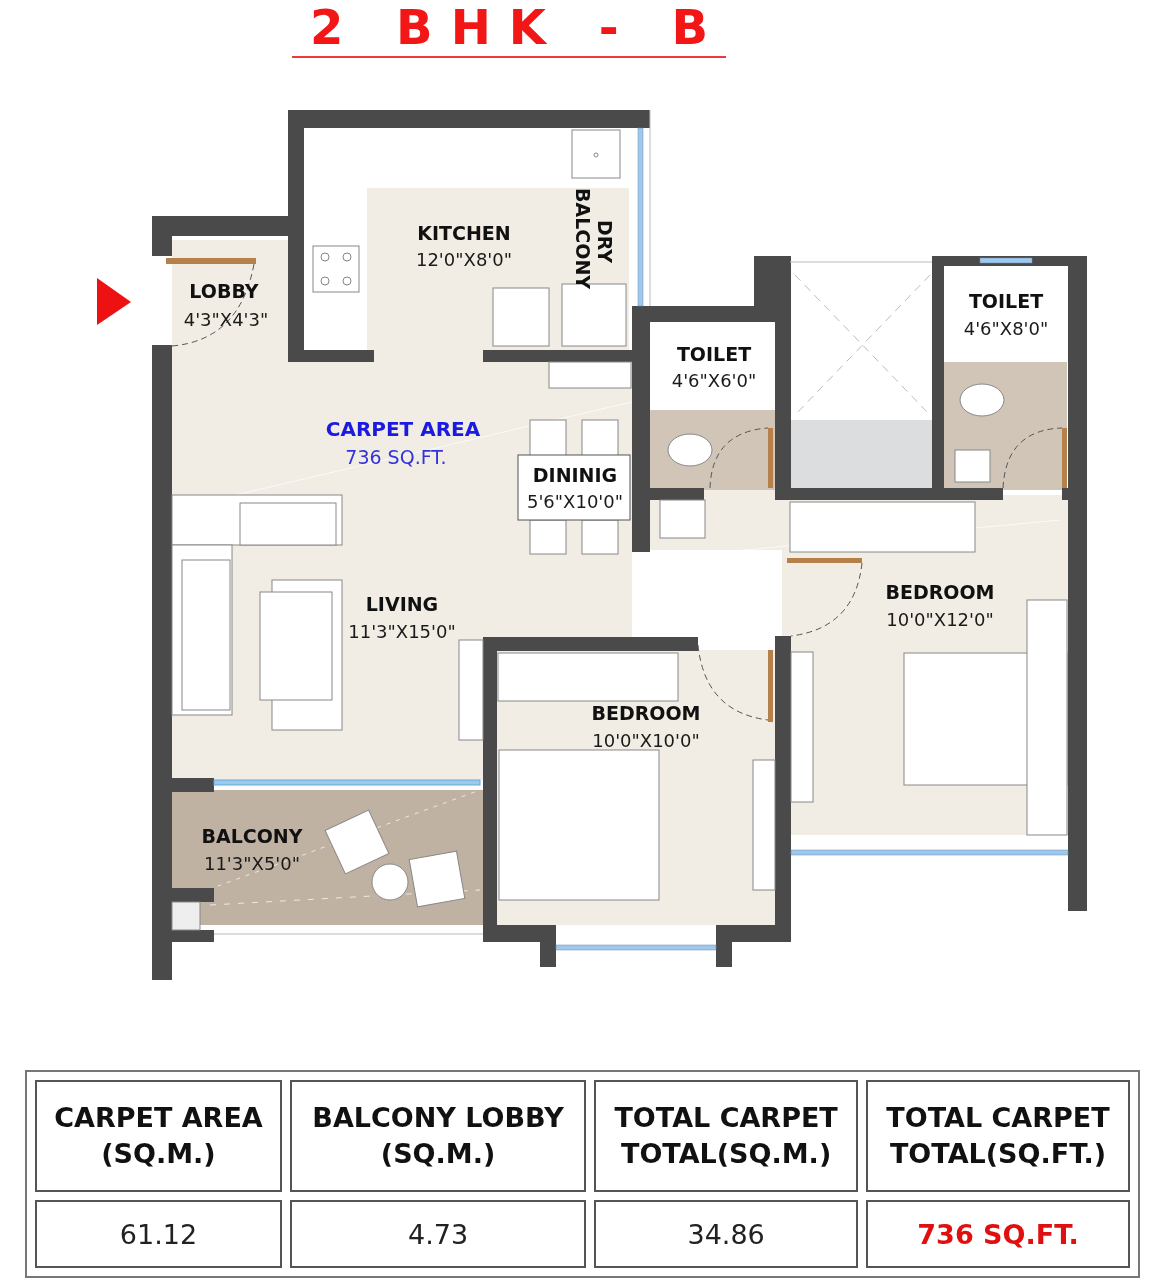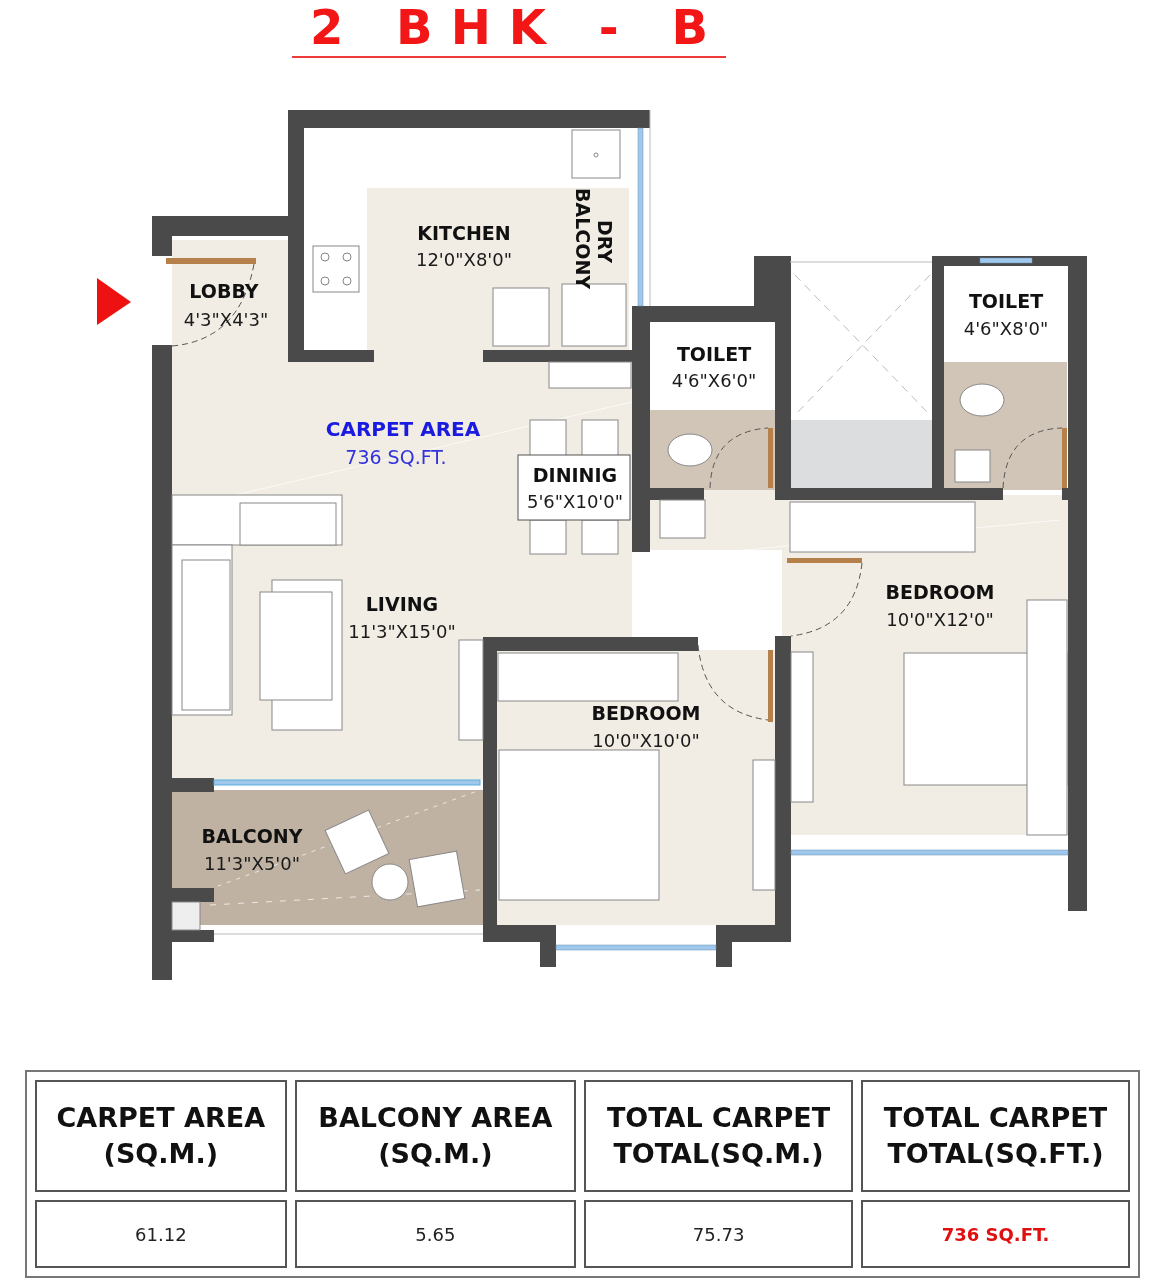--- a/index.html
+++ b/index.html
@@ -8,21 +8,21 @@
   .title { display: inline-block; margin-top: 2px; font-family: "DejaVu Sans", sans-serif; font-weight: bold; font-size: 48px; color: #f21616; letter-spacing: 18px; padding: 0 0 4px 18px; border-bottom: 2px solid #ef3a3a; line-height: 50px; }
   .plan { position: absolute; left: 0; top: 0; }
   .plan text { font-family: "DejaVu Sans", sans-serif; }
   .lbl-b { font-weight: bold; font-size: 19px; fill: #111; }
   .lbl-d { font-size: 18px; fill: #1a1a1a; }
   .lbl-blue-b { font-weight: bold; font-size: 20px; fill: #1a1ae0; }
   .lbl-blue { font-size: 19px; fill: #3333dd; }
   table.areas { position: absolute; left: 25px; top: 1070px; width: 1115px; border-collapse: separate; border-spacing: 8px; border: 2px solid #777; }
   table.areas td { border: 2px solid #555; text-align: center; vertical-align: middle; }
   table.areas td.hd { height: 106px; font-weight: bold; font-size: 27px; line-height: 36px; color: #111; }
-  table.areas td.val { height: 62px; font-size: 18px; color: #222; margin-top: 38px; }
+  table.areas td.val { height: 62px; font-size: 27px; color: #222; margin-top: 38px; }
   table.areas td.val.red { color: #e01010; font-weight: bold; }
 </style>
 </head>
 <body>
 
 <div class="title-wrap">
   <span class="title">2 BHK - B</span>
 </div>
 
 <svg class="plan" width="1170" height="1000" viewBox="0 0 1170 1000" xmlns="http://www.w3.org/2000/svg">
@@ -180,32 +180,32 @@
 </svg>
 
 <table class="areas">
   <tbody>
       <tr>
     <td class="hd">
       <div>CARPET AREA</div>
       <div>(SQ.M.)</div>
     </td>
     <td class="hd">
-      <div>BALCONY AREA</div>
+      <div>BALCONY LOBBY</div>
       <div>(SQ.M.)</div>
     </td>
     <td class="hd">
       <div>TOTAL CARPET</div>
       <div>TOTAL(SQ.M.)</div>
     </td>
     <td class="hd">
       <div>TOTAL CARPET</div>
       <div>TOTAL(SQ.FT.)</div>
     </td>
   </tr>
   <tr>
     <td class="val">61.12</td>
-    <td class="val">5.65</td>
-    <td class="val">75.73</td>
+    <td class="val">4.73</td>
+    <td class="val">34.86</td>
     <td class="val red">736 SQ.FT.</td>
   </tr>
 </tbody>
   </table>
 
 </body></html>

